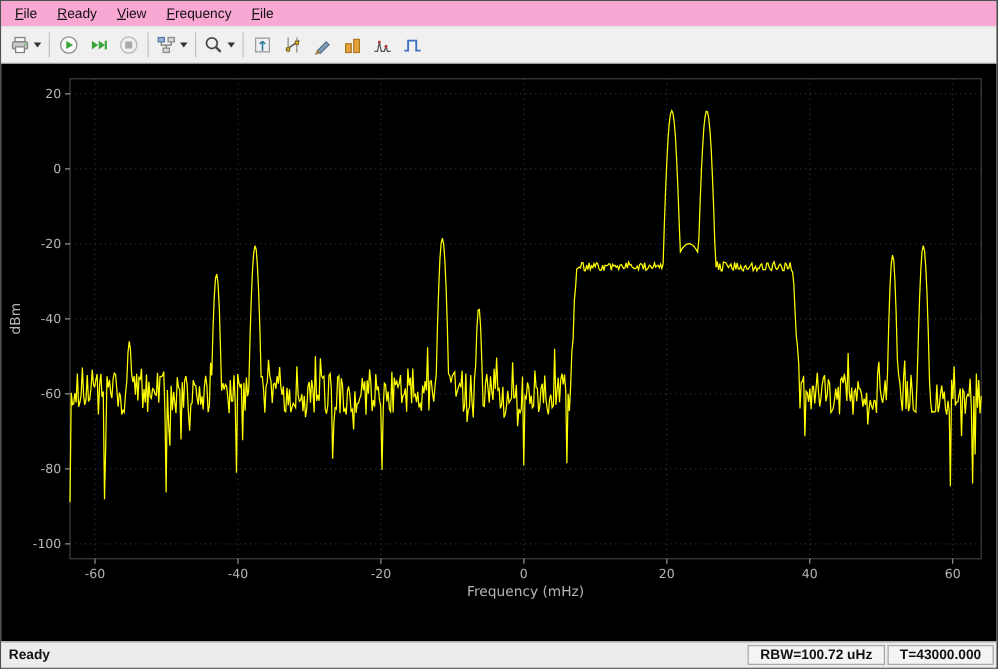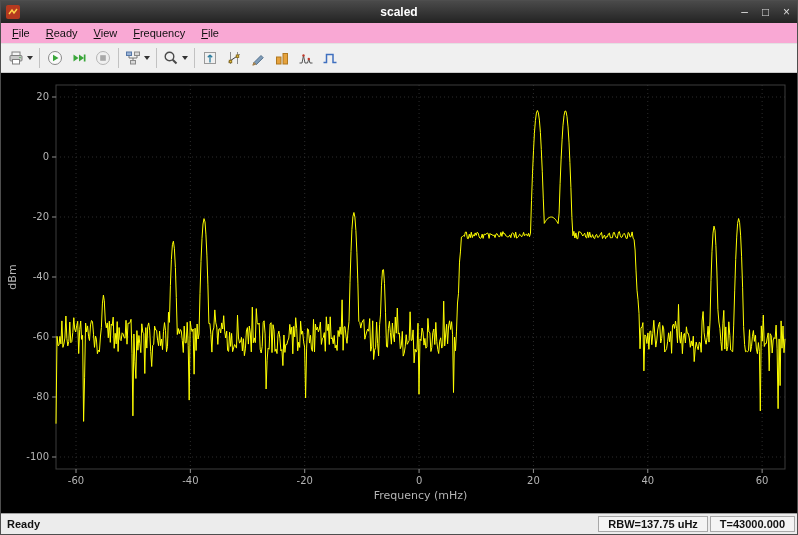--- a/index.html
+++ b/index.html
@@ -43,34 +43,20 @@
                display:flex; align-items:center; font-size:11px; color:#111;font-weight:bold; }
   .sb-ready { flex:1; padding:0 6px; }
   .sb-box { border:1px solid #a8a8a8; background:#f4f4f4; padding:1px 9px;
             margin-right:2px; white-space:nowrap; }
 </style>
 </head>
 <body>
 
 <div class="window">
 
-  <div class="titlebar">
-    <span class="app-icon">
-      <svg width="14" height="14">
-        <rect width="14" height="14" rx="2" fill="#b5391f"></rect>
-        <path d="M3 9 L6 5 L8 8 L11 4" stroke="#ffd24a" stroke-width="1.5" fill="none"></path>
-      </svg>
-    </span>
-    <span class="title">scaled</span>
-    <span class="controls">
-      <span class="ctl">–</span>
-      <span class="ctl">□</span>
-      <span class="ctl">×</span>
-    </span>
-  </div>
 
   <div class="menubar">
     <span class="menu-item">File</span>
     <span class="menu-item">Ready</span>
     <span class="menu-item">View</span>
     <span class="menu-item">Frequency</span>
     <span class="menu-item">File</span>
   </div>
 
   <div class="toolbar">
@@ -213,17 +199,17 @@
         <line x1="51" y1="384" x2="55" y2="384" stroke="#8f8f8f"></line>
         <text x="48" y="387" fill="#b4b4b4" font-size="10" text-anchor="end" font-family="DejaVu Sans, sans-serif">-100</text>
         <text x="419.5" y="426" fill="#b4b4b4" font-size="11" text-anchor="middle" font-family="DejaVu Sans, sans-serif">Frequency (mHz)</text>
         <text x="15" y="204" fill="#b4b4b4" font-size="11" text-anchor="middle" font-family="DejaVu Sans, sans-serif" transform="rotate(-90 15 204)">dBm</text>
         <polyline points="55.0,350.7 56.0,263.3 57.0,272.7 58.0,272.1 58.9,263.4 59.9,270.9 60.9,247.9 61.9,274.4 62.9,271.0 63.9,265.0 64.9,243.0 65.9,265.6 66.8,272.9 67.8,268.4 68.8,249.0 69.8,269.7 70.8,268.6 71.8,259.6 72.8,244.7 73.7,256.0 74.7,259.0 75.7,252.6 76.7,248.3 77.7,280.6 78.7,256.5 79.7,248.0 80.6,266.4 81.6,262.3 82.6,348.4 83.6,304.2 84.6,250.0 85.6,259.0 86.6,252.9 87.6,263.8 88.5,267.5 89.5,251.9 90.5,247.5 91.5,248.7 92.5,261.2 93.5,274.4 94.5,263.1 95.4,266.1 96.4,280.7 97.4,277.2 98.4,278.8 99.4,264.0 100.4,254.4 101.4,230.9 102.4,222.1 103.3,227.8 104.3,248.1 105.3,254.8 106.3,249.9 107.3,264.8 108.3,248.1 109.3,269.4 110.2,251.1 111.2,252.5 112.2,244.1 113.2,275.3 114.2,260.3 115.2,270.9 116.2,248.6 117.1,278.5 118.1,254.5 119.1,266.4 120.1,267.7 121.1,259.8 122.1,260.8 123.1,264.6 124.1,265.2 125.0,247.3 126.0,271.2 127.0,250.2 128.0,250.3 129.0,249.7 130.0,246.3 131.0,280.7 131.9,342.9 132.9,261.0 133.9,288.8 134.9,305.5 135.9,257.6 136.9,277.2 137.9,262.5 138.8,270.6 139.8,279.6 140.8,250.8 141.8,259.1 142.8,260.6 143.8,300.5 144.8,254.6 145.8,275.1 146.7,253.6 147.7,249.9 148.7,257.1 149.7,278.3 150.7,293.5 151.7,272.4 152.7,271.3 153.6,253.1 154.6,257.0 155.6,257.2 156.6,267.2 157.6,272.7 158.6,258.1 159.6,272.7 160.6,266.0 161.5,276.6 162.5,258.6 163.5,249.6 164.5,257.4 165.5,278.7 166.5,273.3 167.5,239.2 168.4,249.4 169.4,212.4 170.4,186.5 171.4,171.7 172.4,168.2 173.4,175.8 174.4,194.5 175.3,224.5 176.3,261.5 177.3,255.5 178.3,260.7 179.3,256.5 180.3,258.1 181.3,267.4 182.3,279.5 183.2,253.1 184.2,269.8 185.2,269.8 186.2,249.3 187.2,272.3 188.2,327.1 189.2,248.2 190.1,254.9 191.1,258.6 192.1,256.0 193.1,301.2 194.1,255.2 195.1,277.5 196.1,251.0 197.1,266.0 198.0,261.0 199.0,220.3 200.0,188.4 201.0,165.3 202.0,151.0 203.0,145.6 204.0,148.9 204.9,161.1 205.9,182.1 206.9,211.9 207.9,250.6 208.9,250.4 209.9,261.5 210.9,279.1 211.8,258.0 212.8,254.9 213.8,236.9 214.8,249.8 215.8,254.1 216.8,271.4 217.8,256.2 218.8,255.6 219.7,260.0 220.7,249.9 221.7,256.0 222.7,242.7 223.7,258.7 224.7,265.0 225.7,258.0 226.6,277.5 227.6,278.4 228.6,259.2 229.6,273.4 230.6,260.4 231.6,278.7 232.6,275.0 233.6,271.5 234.5,273.2 235.5,275.1 236.5,242.0 237.5,265.0 238.5,270.0 239.5,269.1 240.5,264.4 241.4,278.0 242.4,265.7 243.4,282.7 244.4,275.9 245.4,258.0 246.4,254.6 247.4,271.1 248.3,253.0 249.3,260.0 250.3,278.9 251.3,234.1 252.3,269.8 253.3,264.9 254.3,269.6 255.3,235.6 256.2,249.7 257.2,251.4 258.2,250.0 259.2,276.3 260.2,280.0 261.2,273.6 262.2,249.4 263.1,247.8 264.1,260.9 265.1,316.0 266.1,287.3 267.1,275.1 268.1,276.2 269.1,251.0 270.1,249.7 271.0,279.6 272.0,251.7 273.0,256.9 274.0,278.4 275.0,276.0 276.0,280.6 277.0,261.4 277.9,258.1 278.9,265.3 279.9,277.9 280.9,276.5 281.9,292.6 282.9,262.0 283.9,279.4 284.8,271.6 285.8,271.5 286.8,267.7 287.8,265.0 288.8,251.4 289.8,261.3 290.8,254.1 291.8,280.8 292.7,253.3 293.7,263.9 294.7,244.7 295.7,255.7 296.7,277.8 297.7,269.1 298.7,274.4 299.6,248.2 300.6,261.2 301.6,258.2 302.6,268.8 303.6,274.1 304.6,325.0 305.6,275.9 306.5,255.6 307.5,256.8 308.5,270.1 309.5,262.3 310.5,276.5 311.5,278.3 312.5,246.4 313.5,279.0 314.4,251.0 315.4,257.0 316.4,254.1 317.4,258.8 318.4,255.9 319.4,249.0 320.4,271.4 321.3,265.7 322.3,264.5 323.3,259.6 324.3,278.3 325.3,243.8 326.3,257.6 327.3,251.0 328.3,271.5 329.2,243.8 330.2,266.0 331.2,264.7 332.2,270.8 333.2,262.4 334.2,274.9 335.2,272.1 336.1,277.5 337.1,257.5 338.1,263.6 339.1,253.9 340.1,261.4 341.1,226.8 342.1,277.3 343.0,254.1 344.0,253.6 345.0,263.2 346.0,270.3 347.0,257.8 348.0,248.7 349.0,209.2 350.0,178.5 350.9,156.7 351.9,143.7 352.9,139.5 353.9,144.1 354.9,157.6 355.9,179.8 356.9,210.9 357.8,248.3 358.8,249.4 359.8,255.1 360.8,249.9 361.8,247.9 362.8,246.5 363.8,266.2 364.8,262.1 365.7,259.0 366.7,256.0 367.7,258.2 368.7,245.6 369.7,278.2 370.7,273.9 371.7,247.8 372.6,286.5 373.6,277.2 374.6,274.7 375.6,249.0 376.6,270.3 377.6,282.9 378.6,251.7 379.5,241.9 380.5,212.2 381.5,197.1 382.5,196.6 383.5,210.6 384.5,239.3 385.5,273.6 386.5,274.2 387.4,255.7 388.4,248.3 389.4,259.7 390.4,271.2 391.4,250.0 392.4,262.0 393.4,268.9 394.3,244.0 395.3,260.2 396.3,235.0 397.3,261.1 398.3,259.9 399.3,275.7 400.3,272.8 401.3,258.4 402.2,283.1 403.2,280.3 404.2,273.8 405.2,261.7 406.2,271.3 407.2,269.6 408.2,267.3 409.1,238.8 410.1,267.4 411.1,267.1 412.1,256.9 413.1,289.9 414.1,276.1 415.1,279.1 416.0,276.6 417.0,250.2 418.0,321.3 419.0,265.9 420.0,267.7 421.0,255.0 422.0,259.0 423.0,272.1 423.9,265.4 424.9,275.2 425.9,273.7 426.9,245.4 427.9,259.0 428.9,259.6 429.9,278.5 430.8,274.5 431.8,259.6 432.8,256.0 433.8,271.5 434.8,249.4 435.8,268.6 436.8,276.7 437.7,280.5 438.7,268.1 439.7,264.8 440.7,275.1 441.7,273.5 442.7,228.1 443.7,272.9 444.7,261.0 445.6,251.3 446.6,270.8 447.6,252.9 448.6,247.8 449.6,256.5 450.6,248.7 451.6,261.8 452.5,319.5 453.5,264.0 454.5,277.8 455.5,258.1 456.5,230.0 457.5,220.3 458.5,189.1 459.5,178.1 460.4,164.1 461.4,163.6 462.4,162.6 463.4,163.4 464.4,159.1 465.4,159.1 466.4,165.5 467.3,165.7 468.3,161.2 469.3,164.7 470.3,159.2 471.3,164.6 472.3,161.7 473.3,163.1 474.2,159.9 475.2,162.4 476.2,159.2 477.2,160.1 478.2,164.0 479.2,165.4 480.2,164.8 481.2,161.1 482.1,165.4 483.1,161.2 484.1,161.4 485.1,161.3 486.1,160.0 487.1,160.4 488.1,165.4 489.0,160.4 490.0,161.7 491.0,161.3 492.0,162.8 493.0,161.8 494.0,164.6 495.0,161.1 496.0,160.6 496.9,162.1 497.9,163.8 498.9,163.5 499.9,159.4 500.9,163.4 501.9,158.6 502.9,160.9 503.8,160.6 504.8,162.8 505.8,163.3 506.8,164.0 507.8,163.6 508.8,161.9 509.8,164.7 510.7,160.6 511.7,159.8 512.7,160.9 513.7,164.5 514.7,159.1 515.7,165.2 516.7,164.4 517.7,163.1 518.6,161.2 519.6,162.0 520.6,163.8 521.6,162.7 522.6,159.4 523.6,162.7 524.6,161.6 525.5,161.2 526.5,163.1 527.5,160.3 528.5,163.7 529.5,160.1 530.5,127.7 531.5,100.3 532.5,77.8 533.4,60.3 534.4,47.7 535.4,40.1 536.4,37.5 537.4,39.8 538.4,47.1 539.4,59.4 540.3,76.6 541.3,98.8 542.3,125.9 543.3,150.4 544.3,148.7 545.3,147.2 546.3,146.1 547.2,145.1 548.2,144.5 549.2,144.1 550.2,144.0 551.2,144.1 552.2,144.6 553.2,145.2 554.2,146.2 555.1,147.4 556.1,148.9 557.1,150.6 558.1,140.1 559.1,110.7 560.1,86.2 561.1,66.7 562.0,52.2 563.0,42.6 564.0,38.0 565.0,38.3 566.0,43.6 567.0,53.9 568.0,69.1 568.9,89.3 569.9,114.4 570.9,144.6 571.9,162.8 572.9,158.3 573.9,165.0 574.9,159.9 575.9,165.7 576.8,165.7 577.8,158.6 578.8,159.0 579.8,159.4 580.8,161.3 581.8,163.0 582.8,161.4 583.7,160.2 584.7,164.2 585.7,165.0 586.7,158.9 587.7,164.6 588.7,159.2 589.7,164.1 590.7,164.2 591.6,161.6 592.6,164.8 593.6,165.7 594.6,162.3 595.6,161.4 596.6,164.4 597.6,164.2 598.5,162.6 599.5,161.2 600.5,159.4 601.5,165.5 602.5,163.7 603.5,162.0 604.5,165.7 605.4,163.6 606.4,163.8 607.4,160.9 608.4,160.1 609.4,164.8 610.4,164.7 611.4,164.7 612.4,159.6 613.3,159.4 614.3,162.8 615.3,164.6 616.3,165.3 617.3,160.1 618.3,158.5 619.3,162.6 620.2,164.5 621.2,163.9 622.2,161.4 623.2,160.3 624.2,162.2 625.2,165.4 626.2,165.4 627.2,159.5 628.1,160.3 629.1,164.0 630.1,163.5 631.1,158.9 632.1,165.1 633.1,166.8 634.1,177.0 635.0,197.1 636.0,217.2 637.0,226.7 638.0,240.3 639.0,275.8 640.0,254.7 641.0,254.3 641.9,249.6 642.9,297.9 643.9,261.9 644.9,263.3 645.9,270.5 646.9,259.9 647.9,276.3 648.9,258.2 649.8,258.0 650.8,271.7 651.8,260.3 652.8,247.3 653.8,262.0 654.8,274.1 655.8,267.1 656.7,257.0 657.7,251.5 658.7,249.2 659.7,270.0 660.7,265.4 661.7,252.5 662.7,255.9 663.7,279.0 664.6,277.6 665.6,275.7 666.6,268.8 667.6,259.8 668.6,268.8 669.6,258.5 670.6,280.3 671.5,253.0 672.5,251.0 673.5,255.5 674.5,248.1 675.5,255.4 676.5,269.8 677.5,231.4 678.4,263.0 679.4,270.2 680.4,259.0 681.4,280.7 682.4,262.5 683.4,260.4 684.4,270.0 685.4,253.8 686.3,260.2 687.3,260.3 688.3,264.9 689.3,274.3 690.3,267.9 691.3,273.0 692.3,263.2 693.2,288.6 694.2,276.1 695.2,269.1 696.2,273.7 697.2,276.7 698.2,269.3 699.2,269.7 700.2,279.3 701.1,248.0 702.1,238.5 703.1,259.7 704.1,266.9 705.1,271.2 706.1,264.6 707.1,253.2 708.0,269.1 709.0,248.1 710.0,207.6 711.0,178.3 712.0,160.1 713.0,153.1 714.0,157.2 714.9,172.5 715.9,199.0 716.9,236.6 717.9,249.0 718.9,255.3 719.9,268.6 720.9,277.6 721.9,250.3 722.8,237.4 723.8,276.1 724.8,253.9 725.8,277.9 726.8,273.6 727.8,248.8 728.8,262.3 729.7,277.0 730.7,277.9 731.7,278.7 732.7,252.1 733.7,217.9 734.7,186.6 735.7,164.1 736.6,150.4 737.6,145.5 738.6,149.5 739.6,162.2 740.6,183.8 741.6,214.2 742.6,253.5 743.6,271.6 744.5,278.7 745.5,278.1 746.5,278.8 747.5,277.7 748.5,256.7 749.5,278.7 750.5,273.6 751.4,263.7 752.4,257.5 753.4,268.4 754.4,262.2 755.4,276.1 756.4,280.7 757.4,269.6 758.4,278.4 759.3,337.9 760.3,252.9 761.3,268.1 762.3,242.0 763.3,273.5 764.3,270.6 765.3,270.5 766.2,265.0 767.2,259.9 768.2,297.9 769.2,260.7 770.2,262.5 771.2,280.0 772.2,267.0 773.1,264.6 774.1,265.7 775.1,252.1 776.1,275.8 777.1,335.7 778.1,265.9 779.1,312.6 780.1,247.9 781.0,275.2 782.0,253.0 783.0,279.7 784.0,265.8" fill="none" stroke="#ffff00" stroke-width="1"></polyline>
       </svg>
   </div>
 
   <div class="statusbar">
     <span class="sb-ready">Ready</span>
-    <span class="sb-box">RBW=137.75 uHz</span>
+    <span class="sb-box">RBW=100.72 uHz</span>
     <span class="sb-box">T=43000.000</span>
   </div>
 
 </div>
 
 </body></html>

